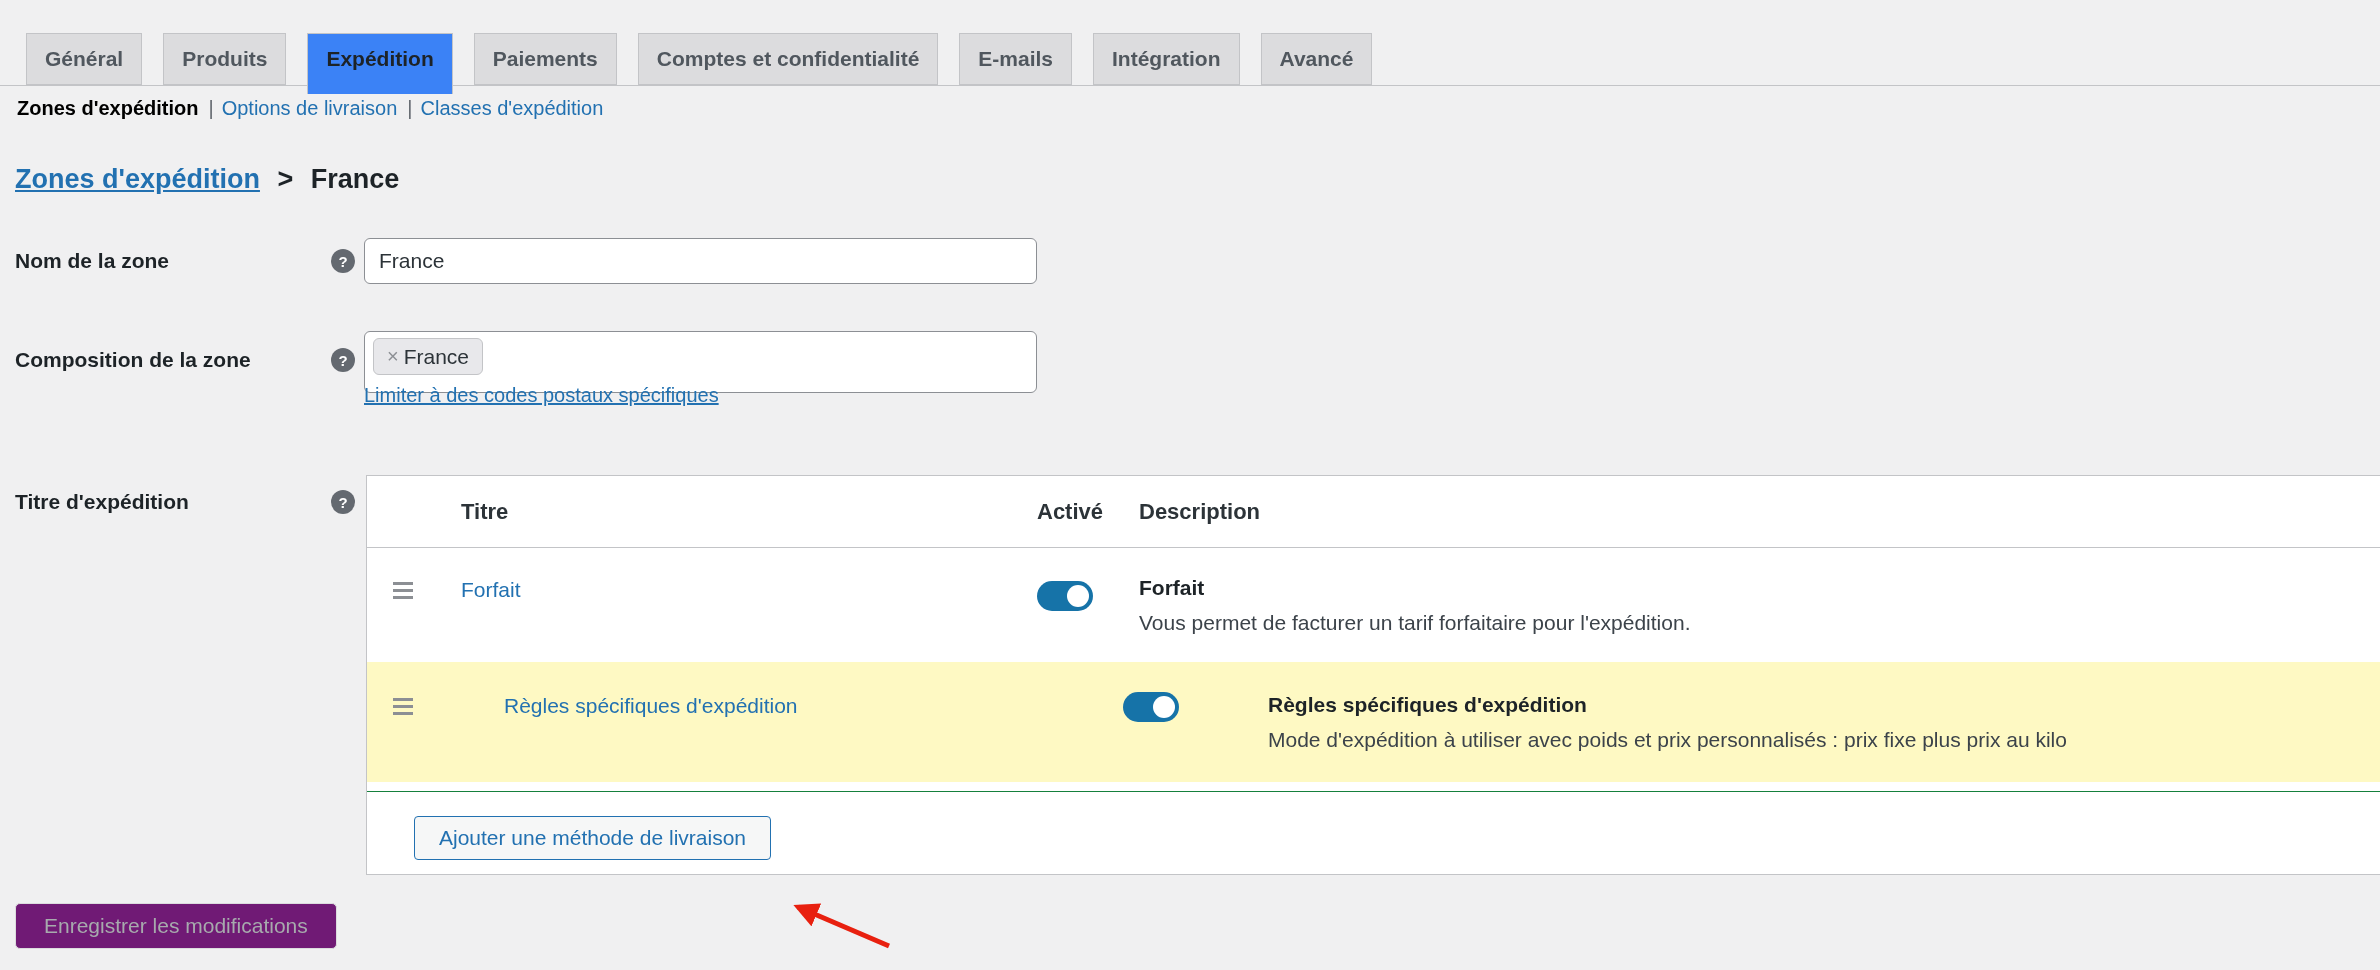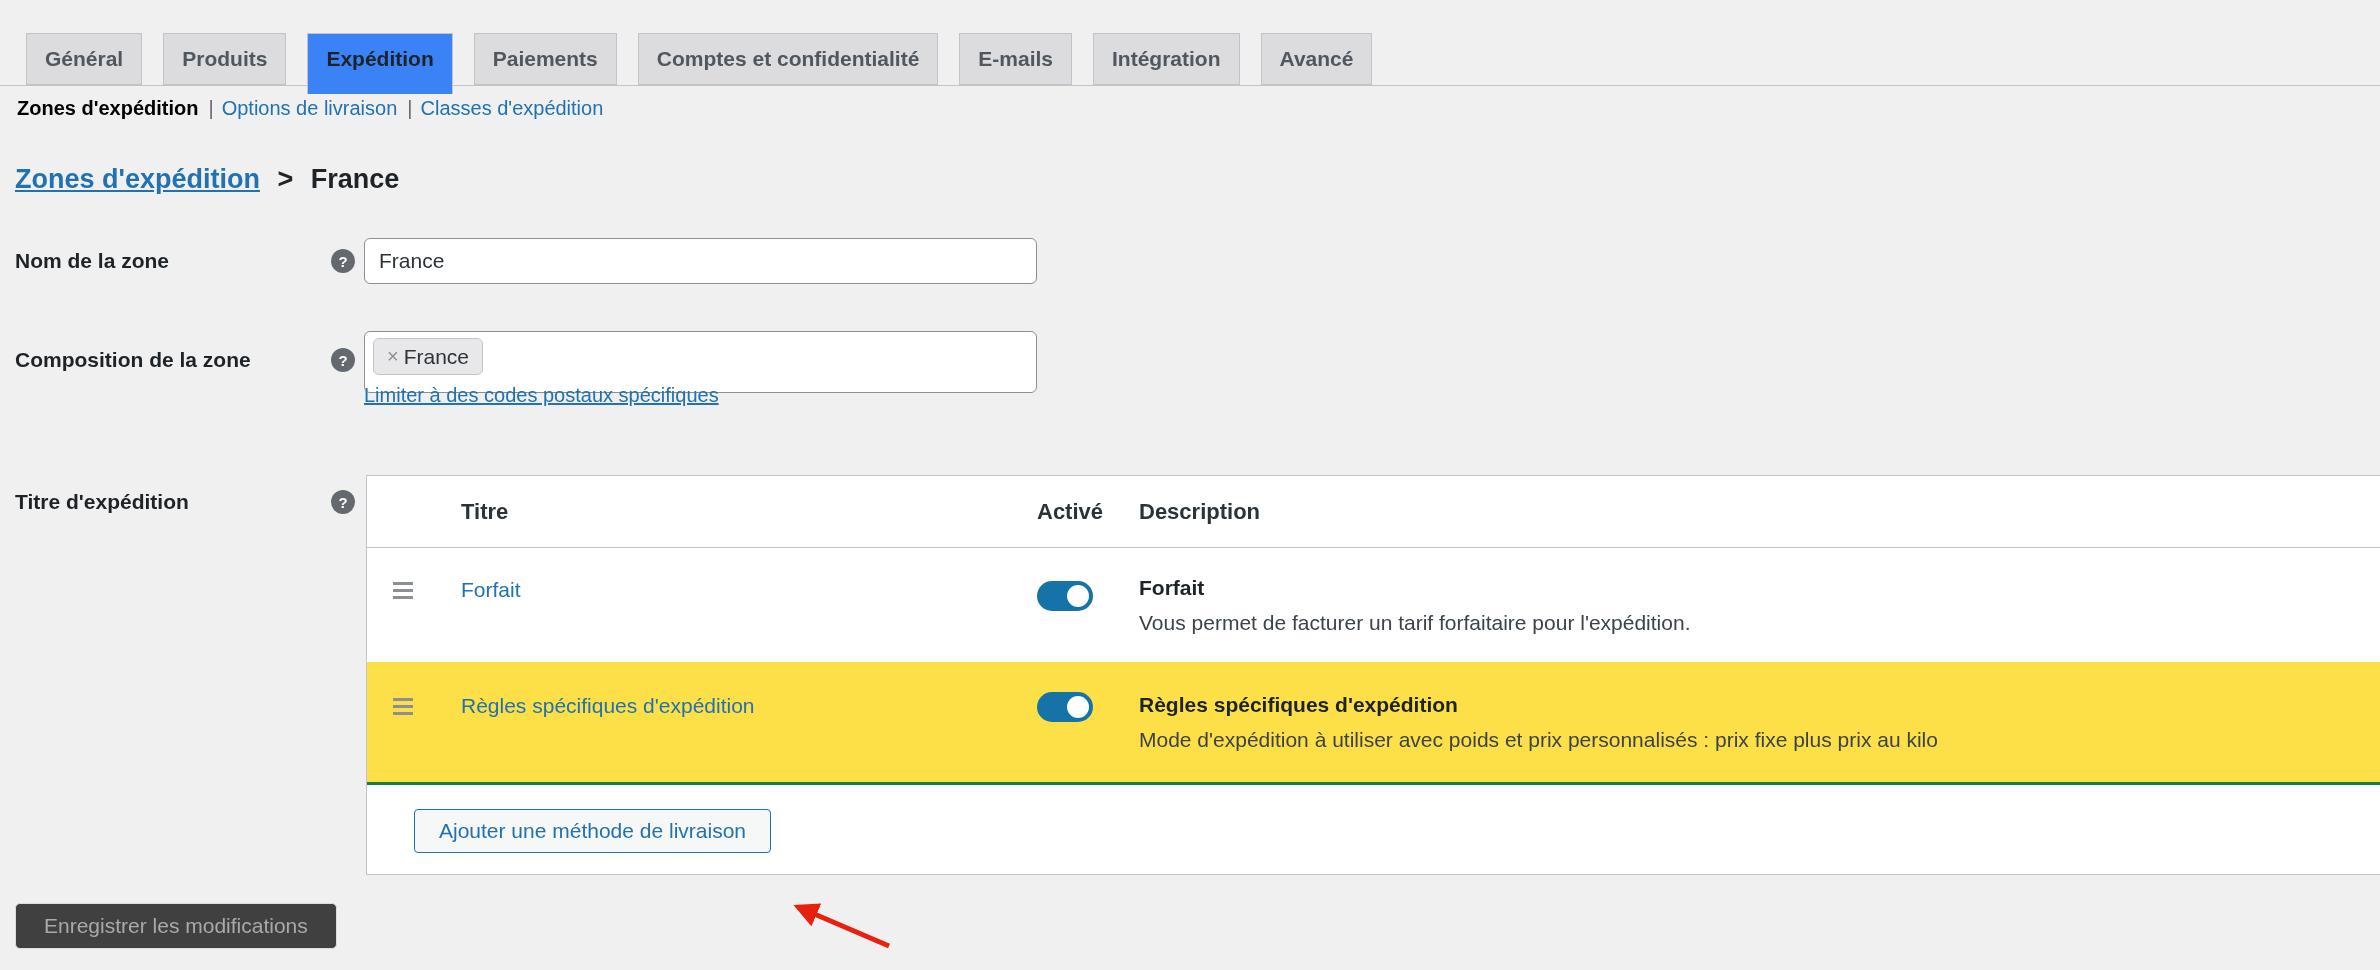--- a/index.html
+++ b/index.html
@@ -68,22 +68,22 @@
 
   
   .panel {
     position:absolute; left:366px; top:475px; width:2016px; height:400px;
     background:#fff; border:1px solid #c3c4c7;
   }
   .trow { display:grid; grid-template-columns:68px 576px 102px 1fr; padding-left:26px; }
   .thead { height:72px; border-bottom:1px solid #c3c4c7; align-items:center; }
   .thead .th { font-size:22px; font-weight:bold; color:#2c3338; align-self:center; }
   .method-row-1 { height:114px; position:relative; }
-  .method-row-2 { height:120px; background:#fde047; position:relative; }
-  .footer-row { height:82px; border-top:3px solid #15803d; }
+  .method-row-2 { height:120px; background:#fef9c3; position:relative;gap:43px; }
+  .footer-row { height:82px; border-top:1px solid #15803d;margin-top:9px; }
 
   .drag-handle { margin-top:34px; width:20px; cursor:grab; }
   .method-row-2 .drag-handle { margin-top:36px; }
   .drag-handle span { display:block; width:20px; height:3px; background:#8c8f94; margin-bottom:4px; }
 
   .cell-title { padding-top:30px; }
   .method-row-2 .cell-title { padding-top:32px; }
   .method-link { font-size:21px; color:#2271b1; text-decoration:none; cursor:pointer; }
 
   .toggle { margin-top:33px; width:56px; height:30px; border-radius:15px; background:#1673a8; position:relative; cursor:pointer; }
@@ -100,21 +100,21 @@
   .add-method-btn {
     margin:24px 0 0 21px; height:44px; line-height:42px; padding:0 24px;
     background:#f6f7f7; border:1px solid #2271b1; border-radius:4px;
     color:#2271b1; font-family:"Liberation Sans", sans-serif;
     font-size:21px; cursor:pointer; display:inline-block;
   }
 
   
   .save-btn {
     position:absolute; left:15px; top:903px; height:46px; padding:0 28px;
-    background:#404040; border:1px solid #dcdcde; border-radius:5px;
+    background:#701a75; border:1px solid #dcdcde; border-radius:5px;
     color:#a7aaad; font-family:"Liberation Sans", sans-serif; font-size:21px;
   }
 </style>
 </head>
 <body>
 
 <div class="page">
 
   <div class="tabs-underline"></div>
   <nav class="tabs">

